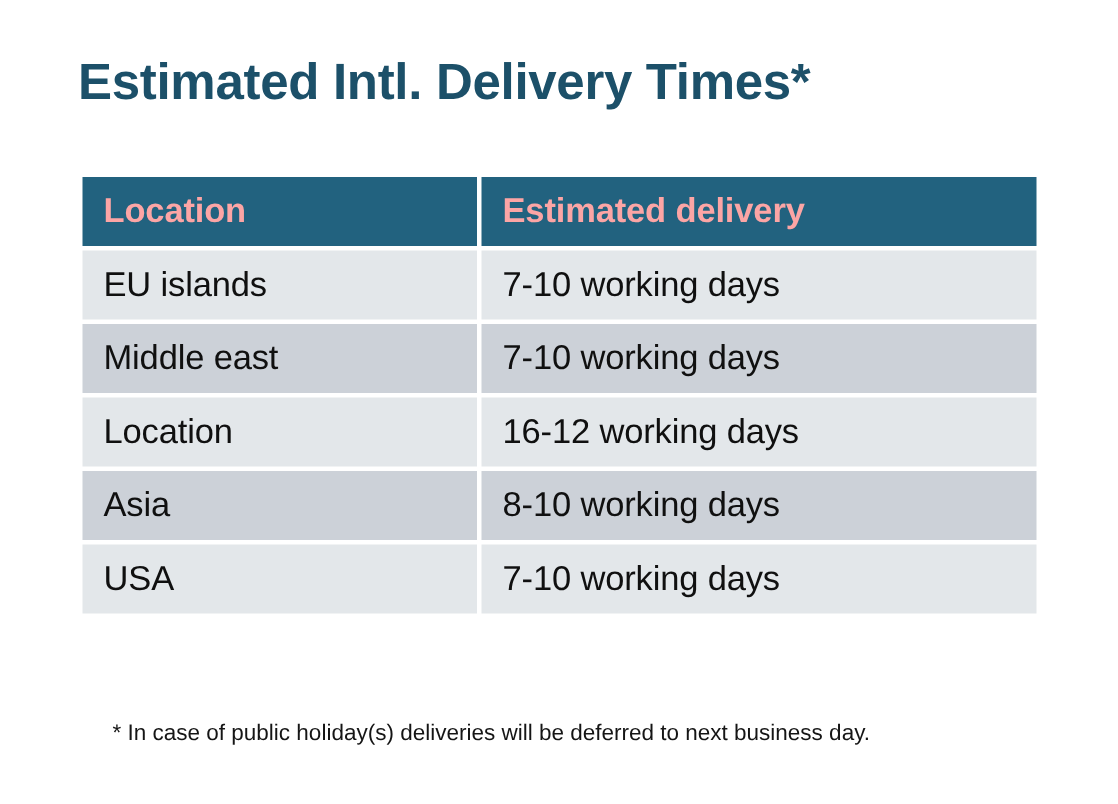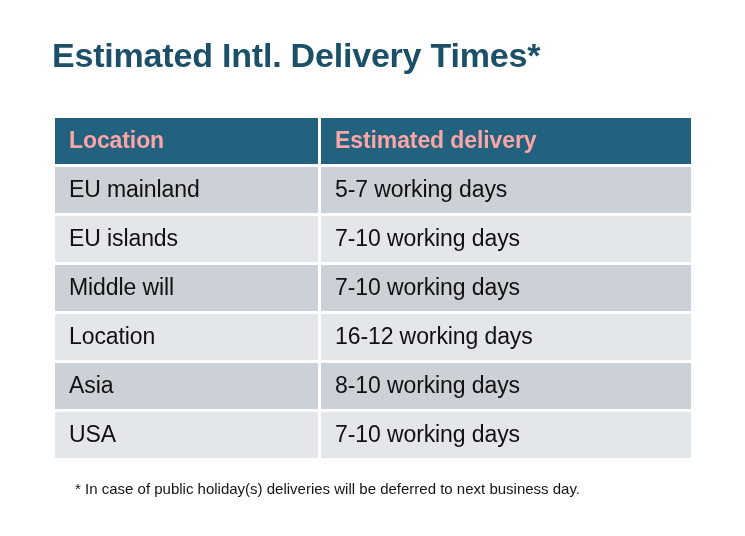--- a/index.html
+++ b/index.html
@@ -90,30 +90,26 @@
       <col class="col-location">
       <col class="col-delivery">
     </colgroup>
     <thead>
       <tr>
         <th>Location</th>
         <th>Estimated delivery</th>
       </tr>
     </thead>
     <tbody>
-      <tr class="row-odd">
-        <td>EU mainland</td>
-        <td>5-7 working days</td>
-      </tr>
       <tr class="row-even">
         <td>EU islands</td>
         <td>7-10 working days</td>
       </tr>
       <tr class="row-odd">
-        <td>Middle will</td>
+        <td>Middle east</td>
         <td>7-10 working days</td>
       </tr>
       <tr class="row-even">
         <td>Location</td>
         <td>16-12 working days</td>
       </tr>
       <tr class="row-odd">
         <td>Asia</td>
         <td>8-10 working days</td>
       </tr>

